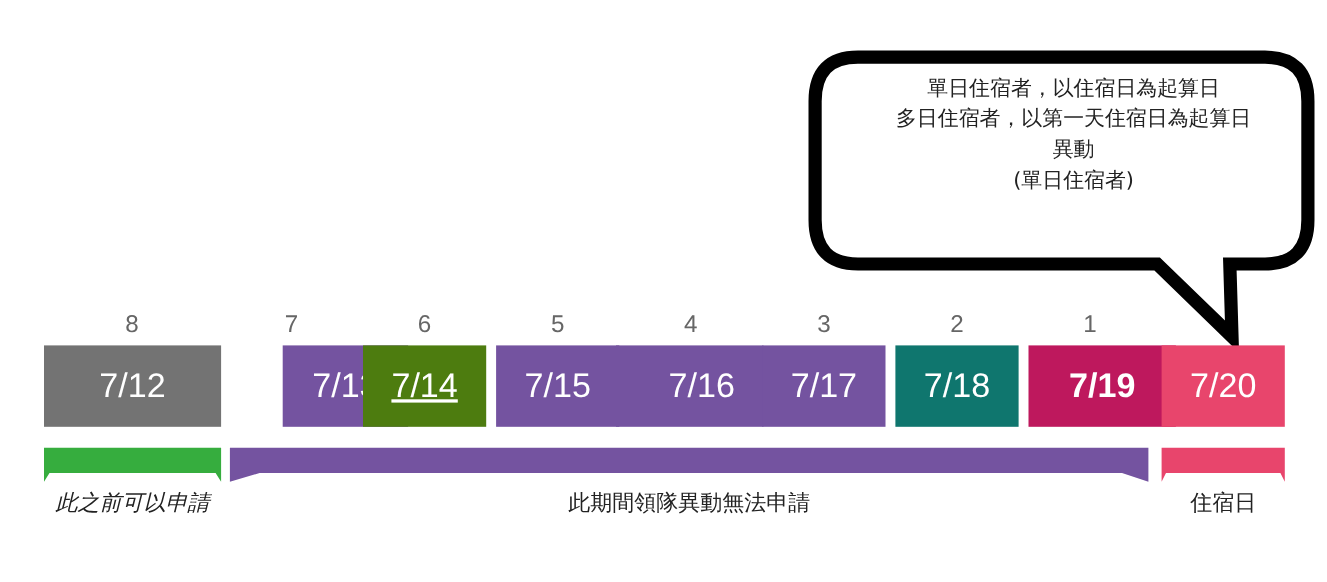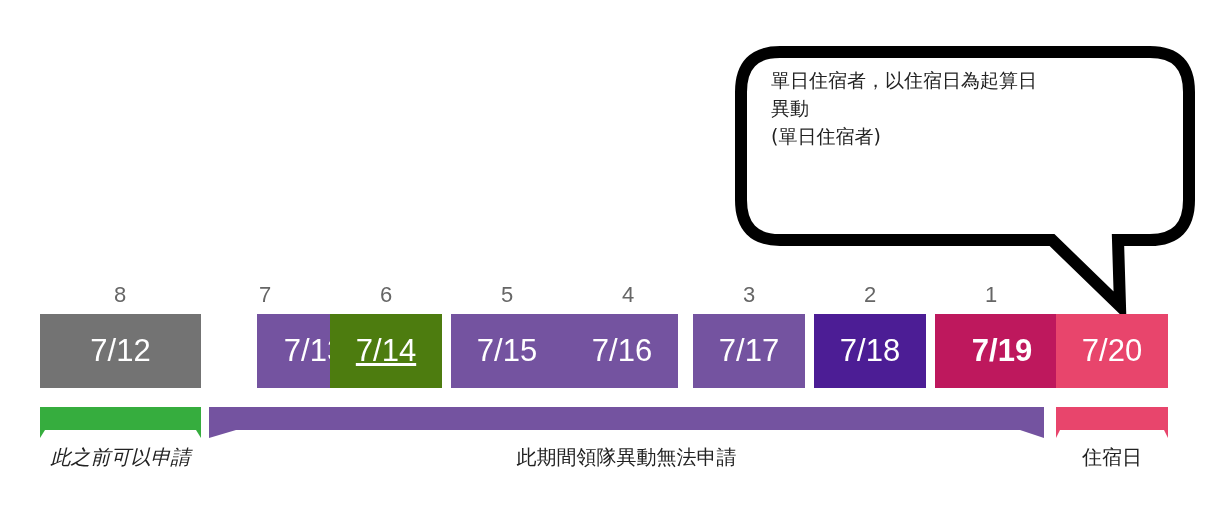--- a/index.html
+++ b/index.html
@@ -1,20 +1,20 @@
 <!DOCTYPE html>
 <html><head>
 <meta charset="utf-8">
 <style>
   html, body { margin: 0; padding: 0; background: #ffffff; }
   body { width: 1206px; height: 529px; position: relative; overflow: hidden;
          font-family: "DejaVu Sans", "Liberation Sans", sans-serif; }
   .bubble-svg { position: absolute; left: 0; top: 0; }
   .bubble-text { position: absolute; left: 771px; top: 66px; width: 410px;
-                 font-size: 19px; line-height: 28px; color: #222; }
+                 font-size: 19px; line-height: 28px; color: #222; text-align: center; }
   .bubble-text div { white-space: nowrap; }
   .count { position: absolute; top: 282px; width: 112px; text-align: center;
            font-family: "Liberation Sans", sans-serif; font-size: 22px; color: #666; font-weight: 300; }
   .day { position: absolute; top: 314px; height: 74px; color: #fff;
          font-family: "Liberation Sans", sans-serif; font-size: 31px;
          display: flex; align-items: center; justify-content: center; }
   .bracket-label { position: absolute; top: 444px; font-size: 20px; color: #222; text-align: center; white-space: nowrap; }
 </style>
 </head>
 <body>
@@ -24,38 +24,39 @@
 
   <path d="M40,407 H201 V438 L196,430 H45 L40,438 Z" fill="#36ad3e"></path>
 
   <path d="M209,407 H1044 V438 L1020,430 H236 L209,438 Z" fill="#7453a0"></path>
 
   <path d="M1056,407 H1168 V438 L1164,430 H1060 L1056,438 Z" fill="#e8456c"></path>
 </svg>
 
 <div class="bubble-text">
   <div>單日住宿者，以住宿日為起算日</div>
+  <div>多日住宿者，以第一天住宿日為起算日</div>
   <div>異動</div>
   <div>(單日住宿者)</div>
 </div>
 
 <div class="count" style="left:64px;">8</div>
 <div class="count" style="left:209px;">7</div>
 <div class="count" style="left:330px;">6</div>
 <div class="count" style="left:451px;">5</div>
 <div class="count" style="left:572px;">4</div>
 <div class="count" style="left:693px;">3</div>
 <div class="count" style="left:814px;">2</div>
 <div class="count" style="left:935px;">1</div>
 
 <div class="day" style="left:40px;width:161px;background:#737373;">7/12</div>
 <div class="day" style="left:209px;width:114px;background:#7453a0;margin-left:48px;">7/13</div>
 <div class="day" style="left:330px;width:112px;background:#4d7c0f;text-decoration:underline;">7/14</div>
 <div class="day" style="left:451px;width:112px;background:#7453a0;">7/15</div>
-<div class="day" style="left:544px;width:112px;background:#7453a0;padding-left:22px;">7/16</div>
+<div class="day" style="left:560px;width:112px;background:#7453a0;padding-left:22px;">7/16</div>
 <div class="day" style="left:693px;width:112px;background:#7453a0;">7/17</div>
-<div class="day" style="left:814px;width:112px;background:#4c1d95;">7/18</div>
+<div class="day" style="left:814px;width:112px;background:#0f766e;">7/18</div>
 <div class="day" style="left:935px;width:134px;background:#be185d;font-weight:bold;">7/19</div>
 <div class="day" style="left:1056px;width:112px;background:#e8456c;">7/20</div>
 
 <div class="bracket-label" style="left:40px;width:161px;font-style:italic;">此之前可以申請</div>
 <div class="bracket-label" style="left:209px;width:835px;">此期間領隊異動無法申請</div>
 <div class="bracket-label" style="left:1056px;width:112px;">住宿日</div>
 
 </body></html>

